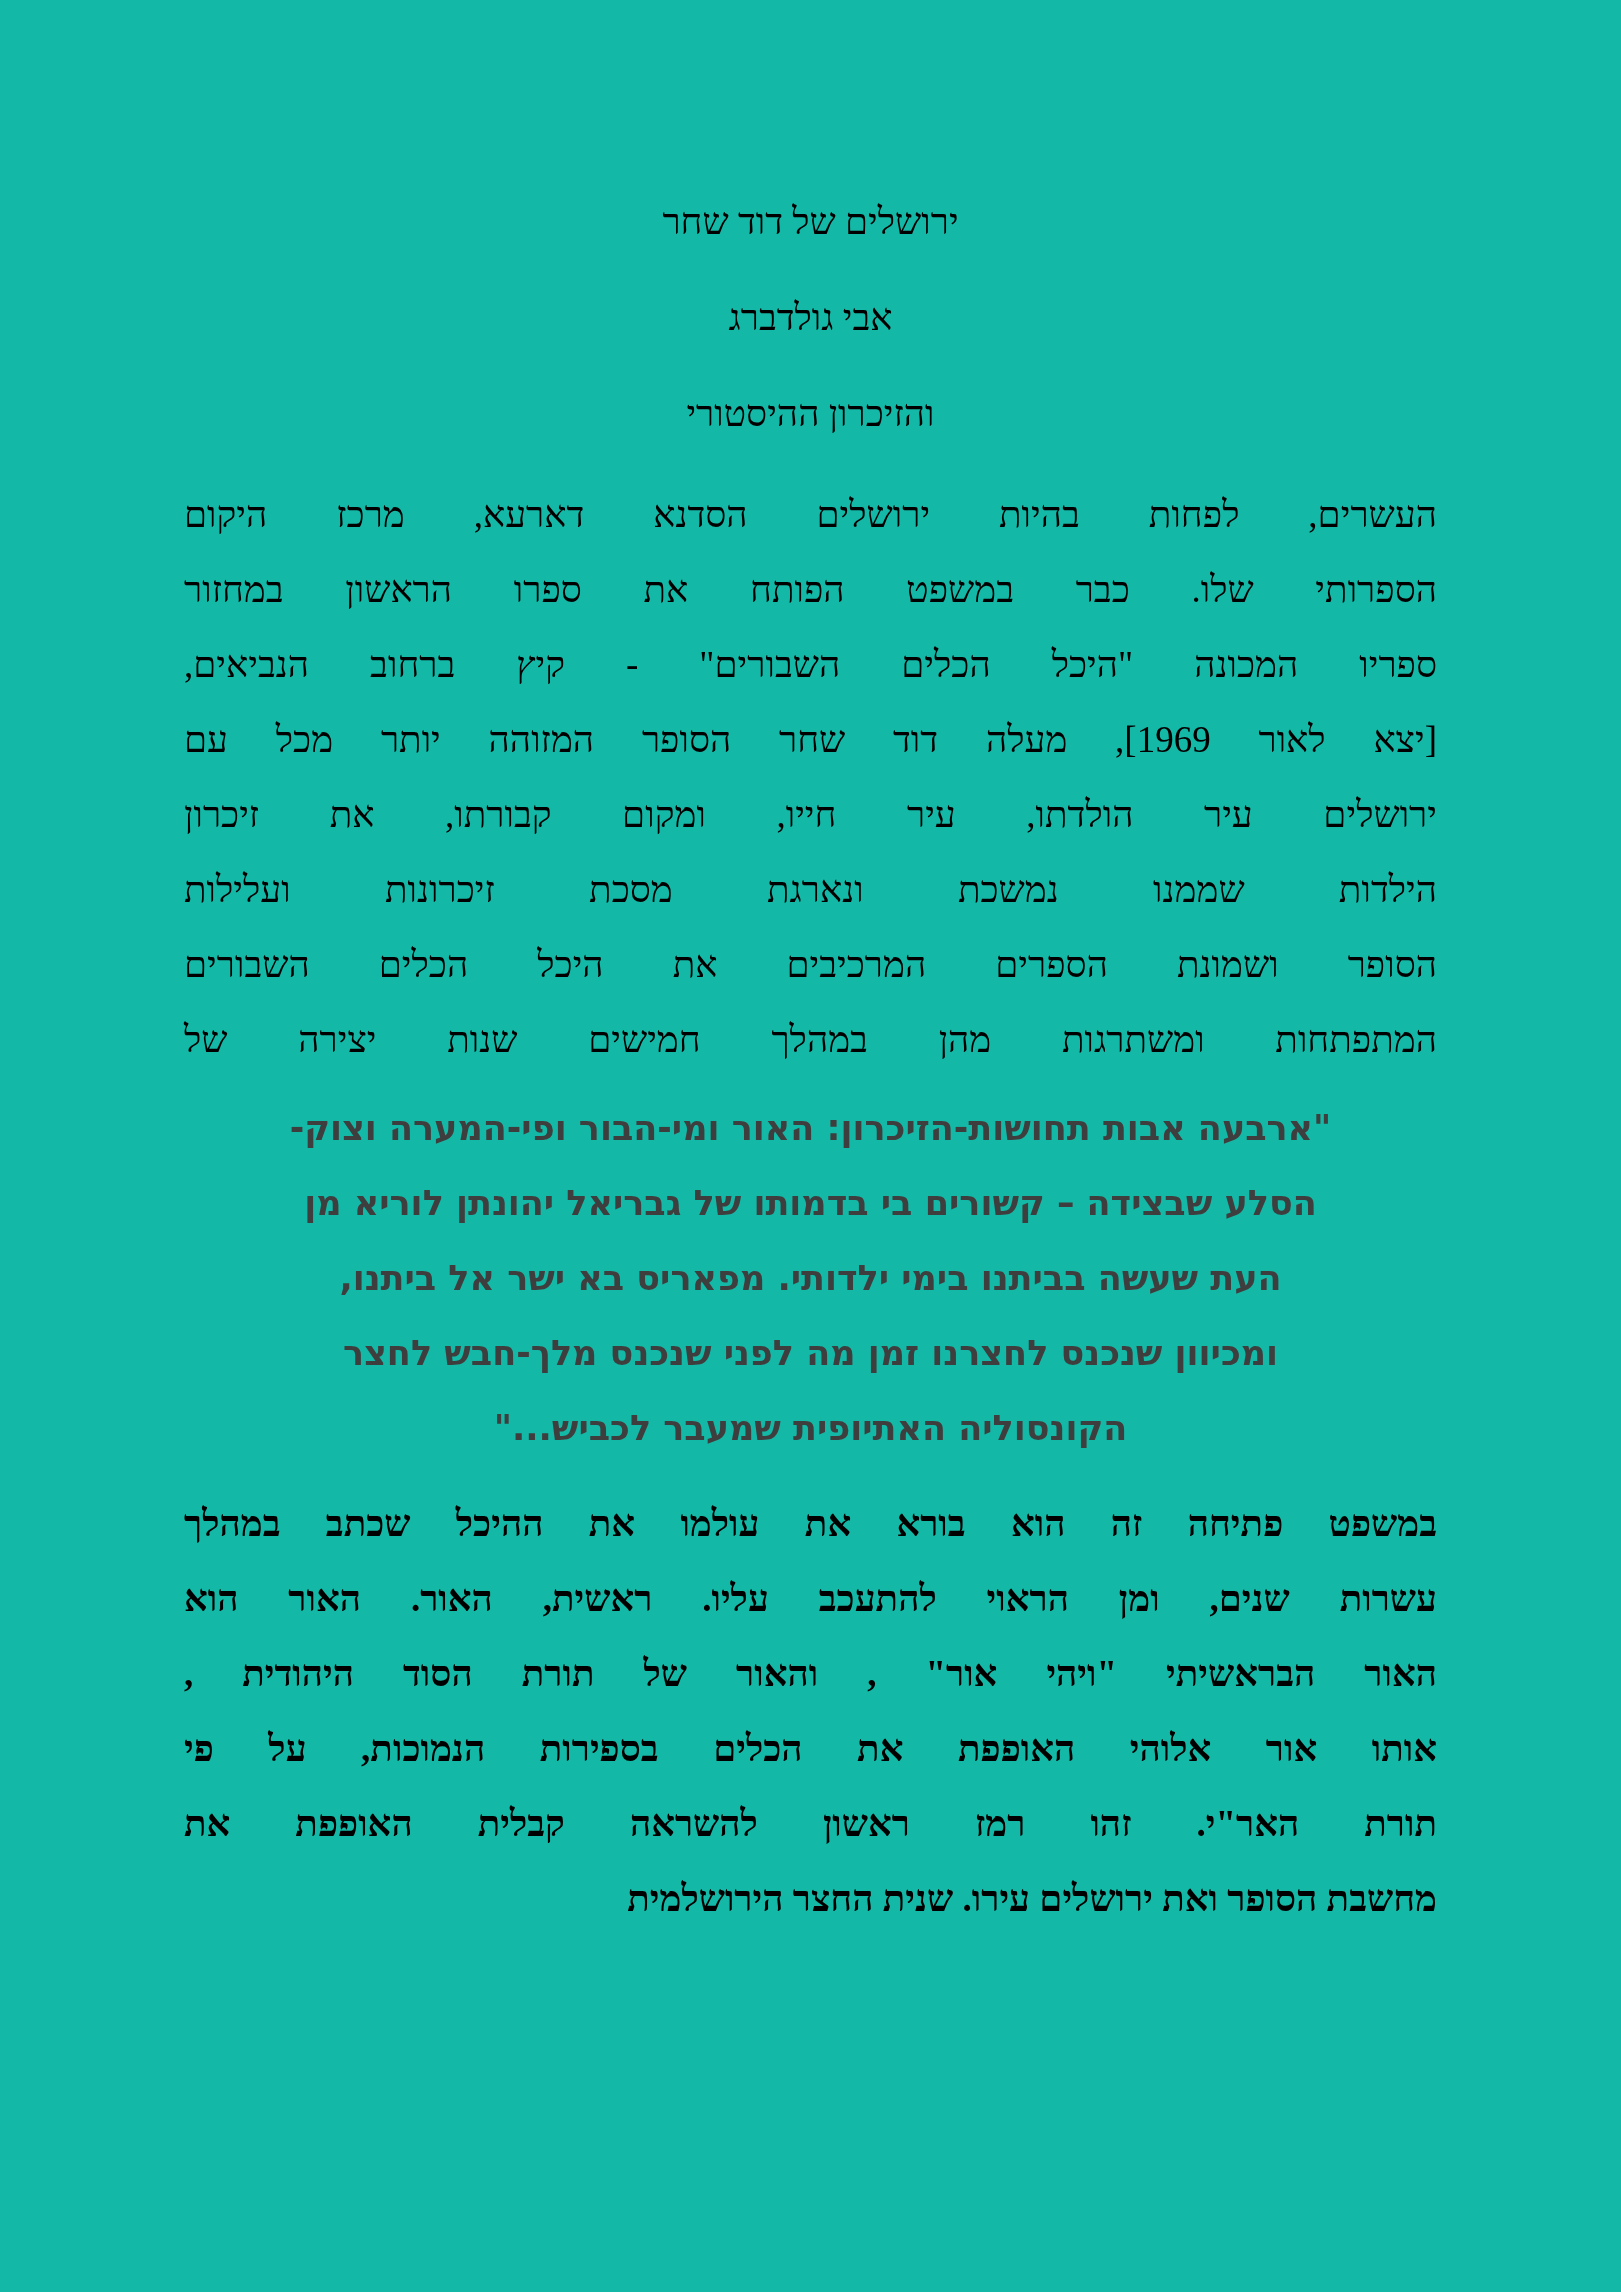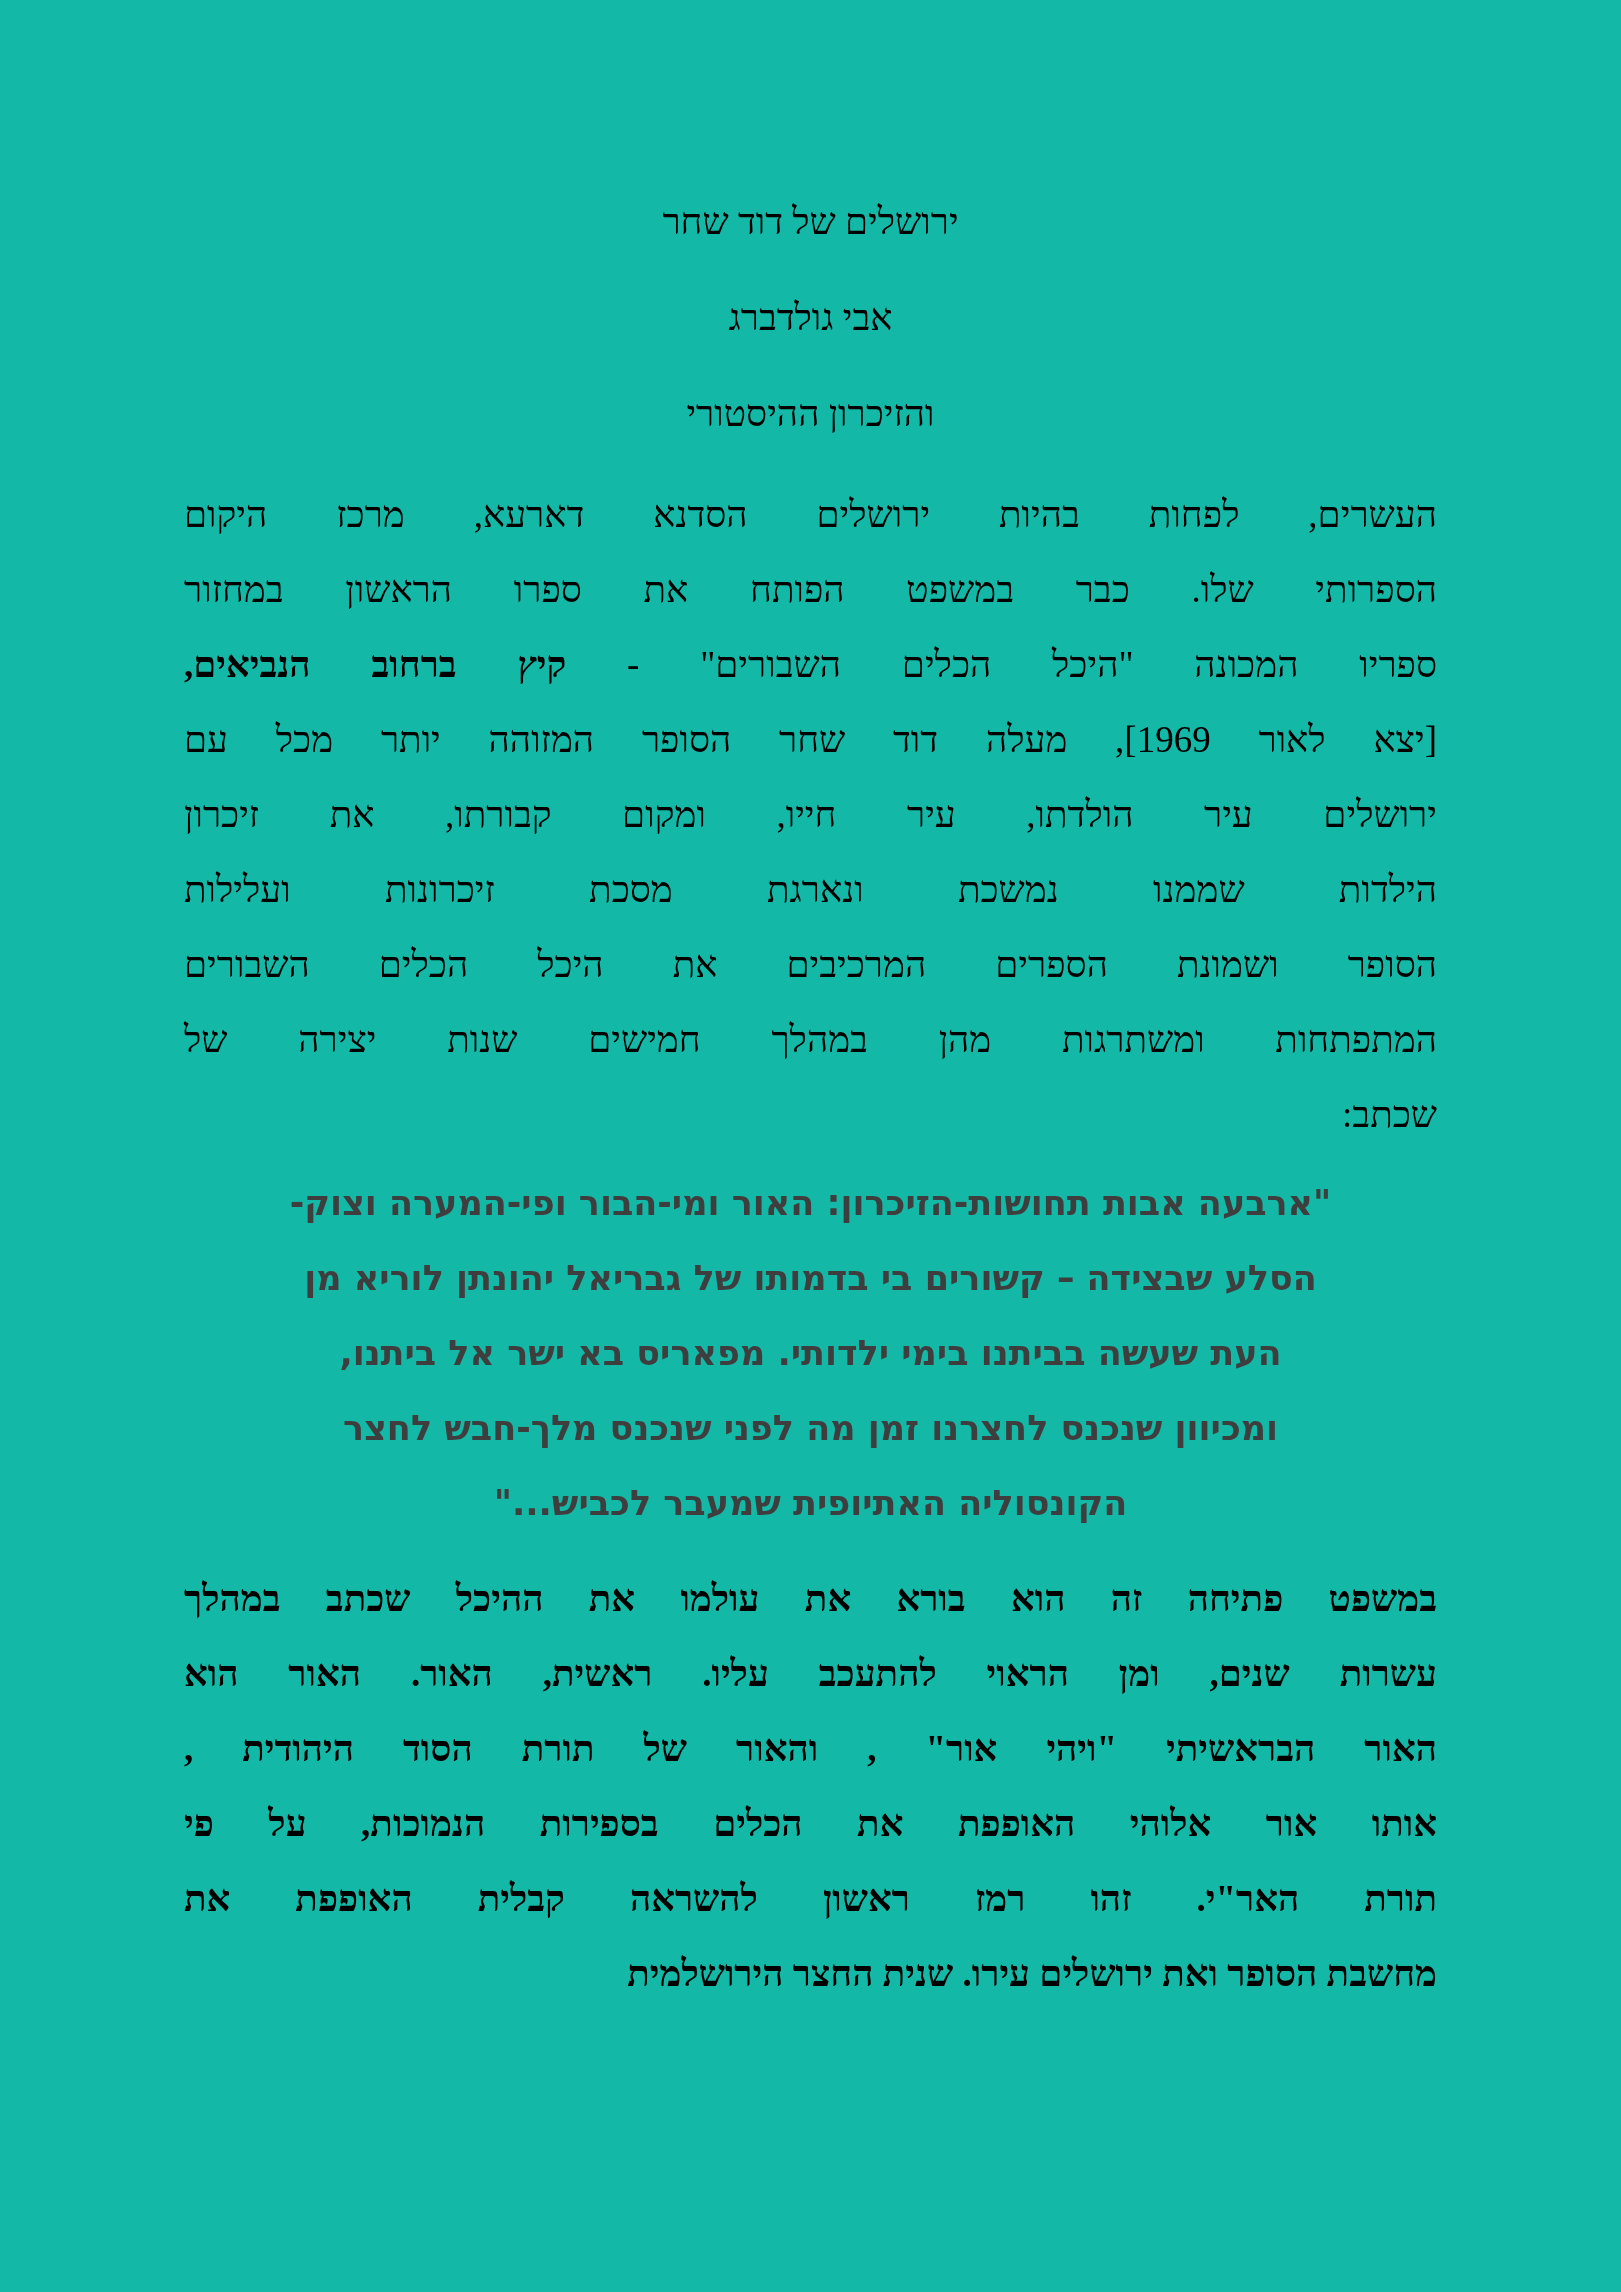--- a/index.html
+++ b/index.html
@@ -44,21 +44,21 @@
     margin-top: 14.7px;
     font-family: "DejaVu Sans", sans-serif;
     font-weight: bold;
     font-size: 35px;
     color: #3e3e3e;
   }
   .analysis {
     margin-top: 19.6px;
     font-weight: bold;
   }
-  .bold-seg { font-weight: bold; }
+  .bold-seg { font-weight: normal; }
 </style>
 </head>
 <body>
 
 <div class="page">
 
   <div class="title-block">
     <div class="title-line">ירושלים של דוד שחר</div>
     <div class="title-line">אבי גולדברג</div>
     <div class="title-line">והזיכרון ההיסטורי</div>
@@ -66,21 +66,20 @@
 
   <div class="para intro">
     <div class="jline">העשרים, לפחות בהיות ירושלים הסדנא דארעא, מרכז היקום</div>
     <div class="jline">הספרותי שלו. כבר במשפט הפותח את ספרו הראשון במחזור</div>
     <div class="jline"><span>ספריו המכונה "היכל הכלים השבורים" - </span><span class="bold-seg">קיץ ברחוב הנביאים,</span></div>
     <div class="jline">[יצא לאור 1969], מעלה דוד שחר הסופר המזוהה יותר מכל עם</div>
     <div class="jline">ירושלים עיר הולדתו, עיר חייו, ומקום קבורתו, את זיכרון</div>
     <div class="jline">הילדות שממנו נמשכת ונארגת מסכת זיכרונות ועלילות</div>
     <div class="jline">הסופר ושמונת הספרים המרכיבים  את היכל הכלים השבורים</div>
     <div class="jline">המתפתחות ומשתרגות מהן  במהלך חמישים שנות יצירה של</div>
-    <div class="rline">שכתב:</div>
   </div>
 
   <div class="para quote">
     <div class="cline">"ארבעה אבות תחושות-הזיכרון: האור ומי-הבור ופי-המערה וצוק-</div>
     <div class="cline">הסלע שבצידה – קשורים בי בדמותו של גבריאל יהונתן לוריא מן</div>
     <div class="cline">העת שעשה בביתנו בימי ילדותי. מפאריס בא ישר אל ביתנו,</div>
     <div class="cline">ומכיוון שנכנס לחצרנו זמן מה לפני שנכנס מלך-חבש לחצר</div>
     <div class="cline">הקונסוליה האתיופית שמעבר לכביש..."</div>
   </div>
 

